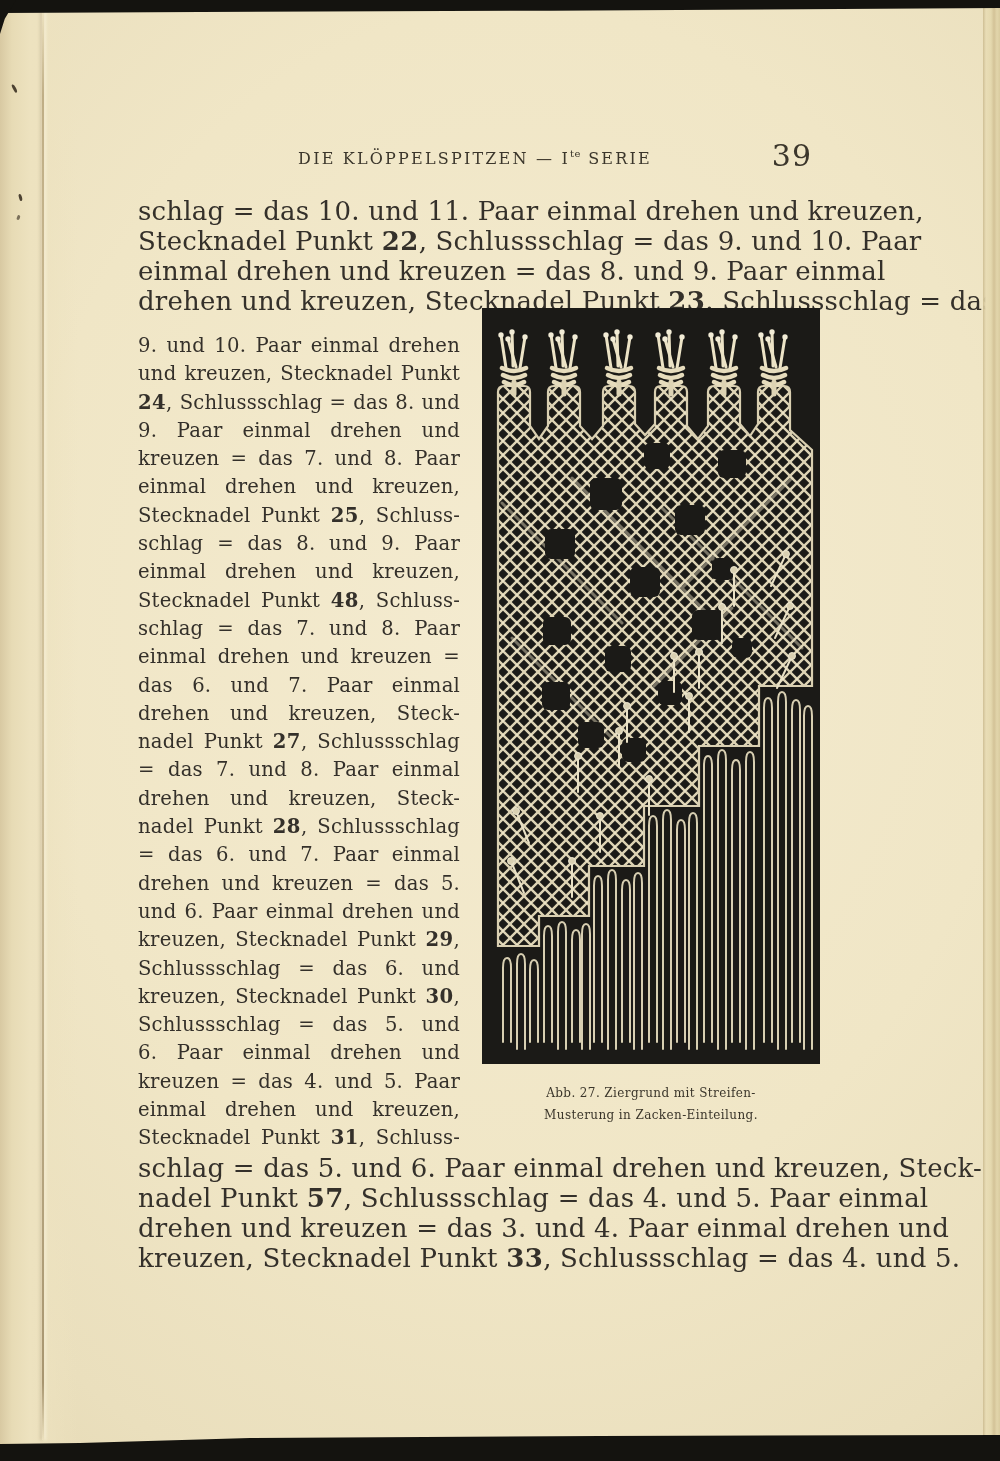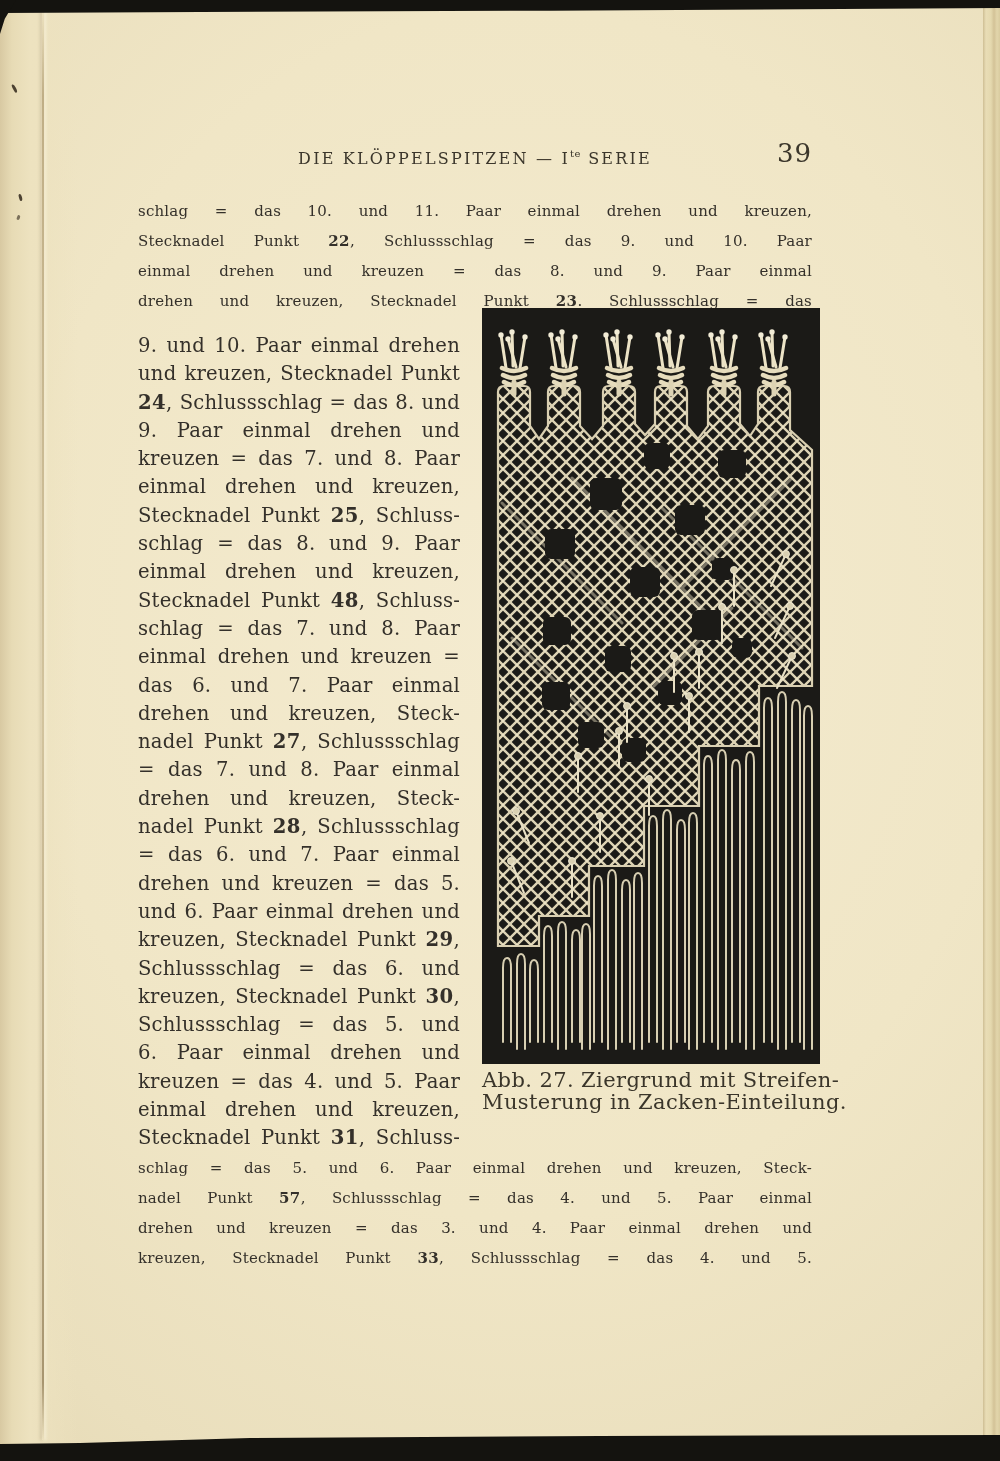--- a/index.html
+++ b/index.html
@@ -27,35 +27,35 @@
   .flaw{position:absolute;width:3px;height:9px;border-radius:40% 60% 60% 40%;background:#4c4232;z-index:4;}
   .flaw.f1{left:13px;top:84px;transform:rotate(-28deg);}
   .flaw.f2{left:19px;top:194px;transform:rotate(-15deg);height:7px;}
   .flaw.f3{left:17px;top:215px;transform:rotate(20deg);height:5px;opacity:.7;}
 
   
   .header-row{position:absolute;left:138px;top:142px;width:674px;height:34px;}
   .running-title{position:absolute;left:0;right:0;top:6px;text-align:center;
     font-size:16px;letter-spacing:2.2px;color:#3b362b;white-space:nowrap;}
   .running-title sup{font-size:10px;letter-spacing:.5px;vertical-align:7px;margin-top:40px;}
-  .page-number{position:absolute;right:0;top:-4px;font-size:26px;color:#3b362b;letter-spacing:1px;}
+  .page-number{position:absolute;right:0;top:-4px;font-size:30px;color:#3b362b;letter-spacing:1px;}
 
   
   .body-text{position:absolute;left:138px;top:196px;width:674px;}
-  .line-fw{width:674px;height:30px;line-height:30px;font-size:15px;
+  .line-fw{width:674px;height:30px;line-height:30px;font-size:26px;
     text-align:justify;text-align-last:justify;white-space:nowrap;letter-spacing:.2px;color:#34302a;}
   .col-block{width:322px;margin-top:16px;}
   .line-col{width:322px;height:28.3px;line-height:28.3px;font-size:19.6px;
     text-align:justify;text-align-last:justify;white-space:nowrap;letter-spacing:.2px;color:#34302a;}
   .line-fw b,.line-col b{font-weight:bold;letter-spacing:.4px;}
 
   
   .figure{position:absolute;left:344px;top:112px;width:338px;z-index:1;}
   .photo{display:block;width:338px;height:756px;}
-  .figure-caption{margin-top:5px;text-align:center;font-size:21px;line-height:22px;
+  .figure-caption{margin-top:18px;text-align:center;font-size:12px;line-height:22px;
     letter-spacing:.4px;color:#3a352a;}
   .figure-caption .caption-line{white-space:nowrap;}
 </style>
 </head>
 <body>
 
 <div id="scan">
 
   <div class="left-edge"></div>
   <div class="left-crease"></div>

